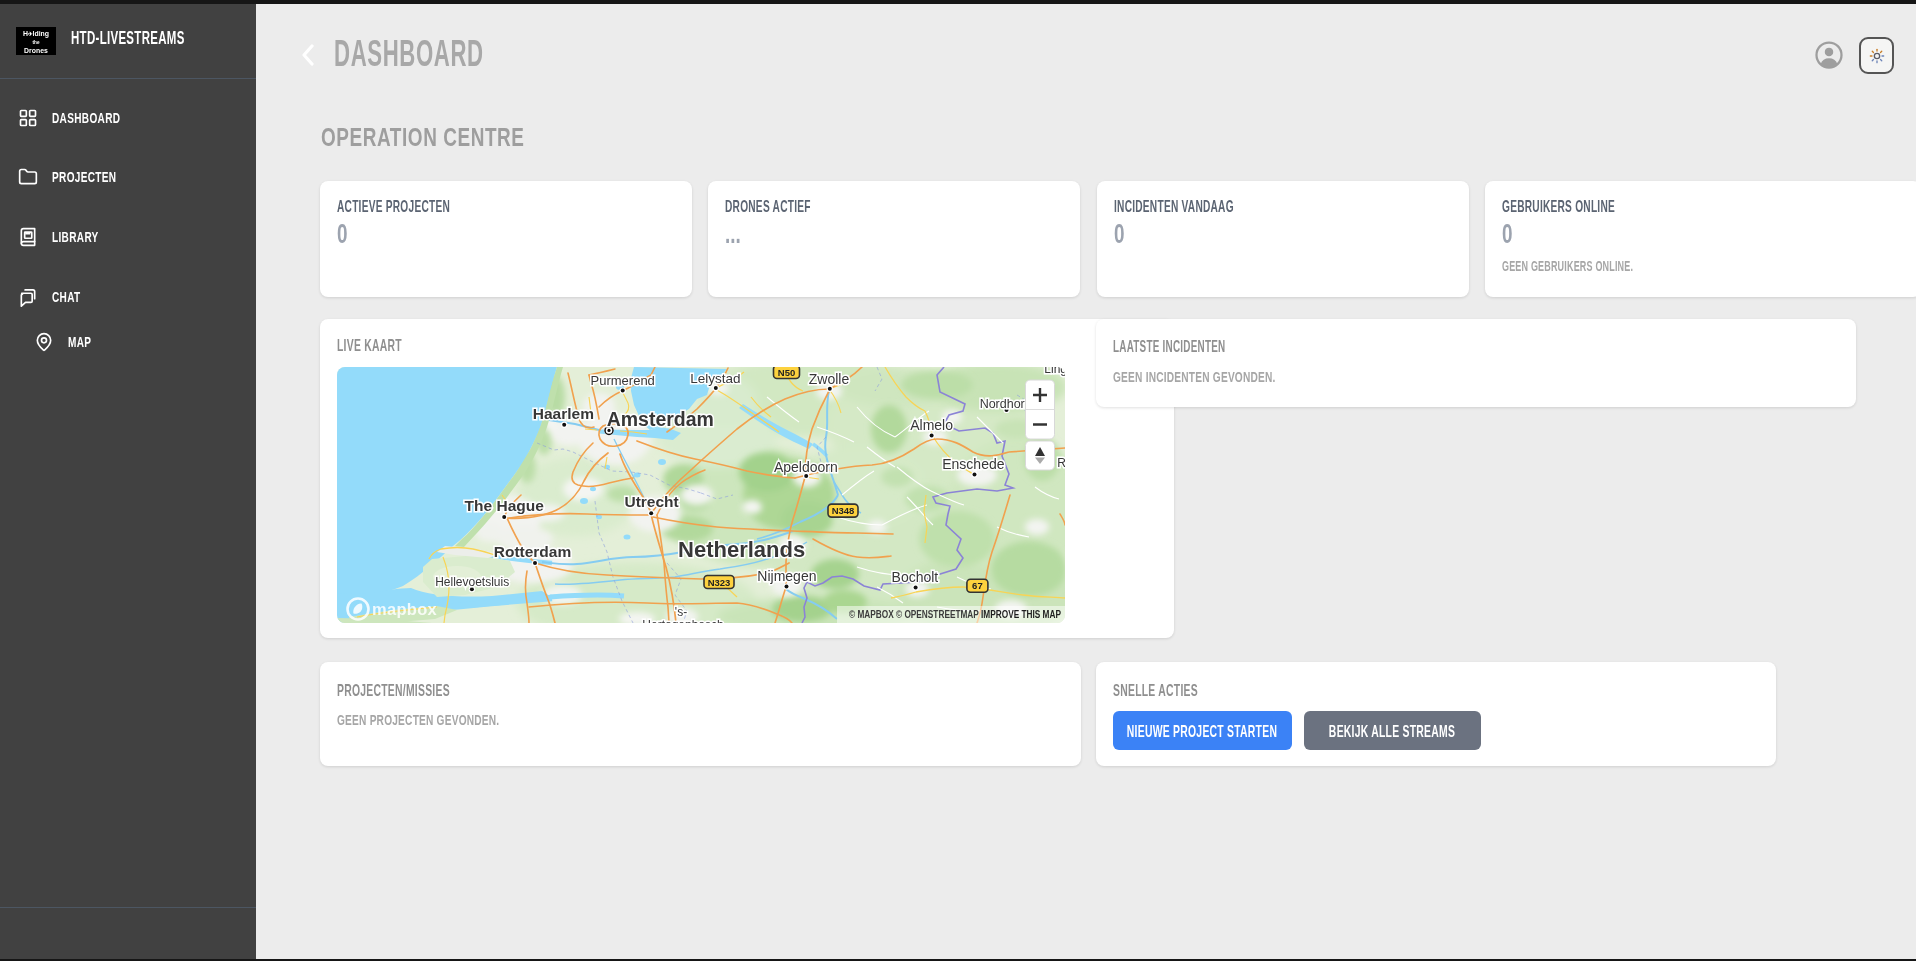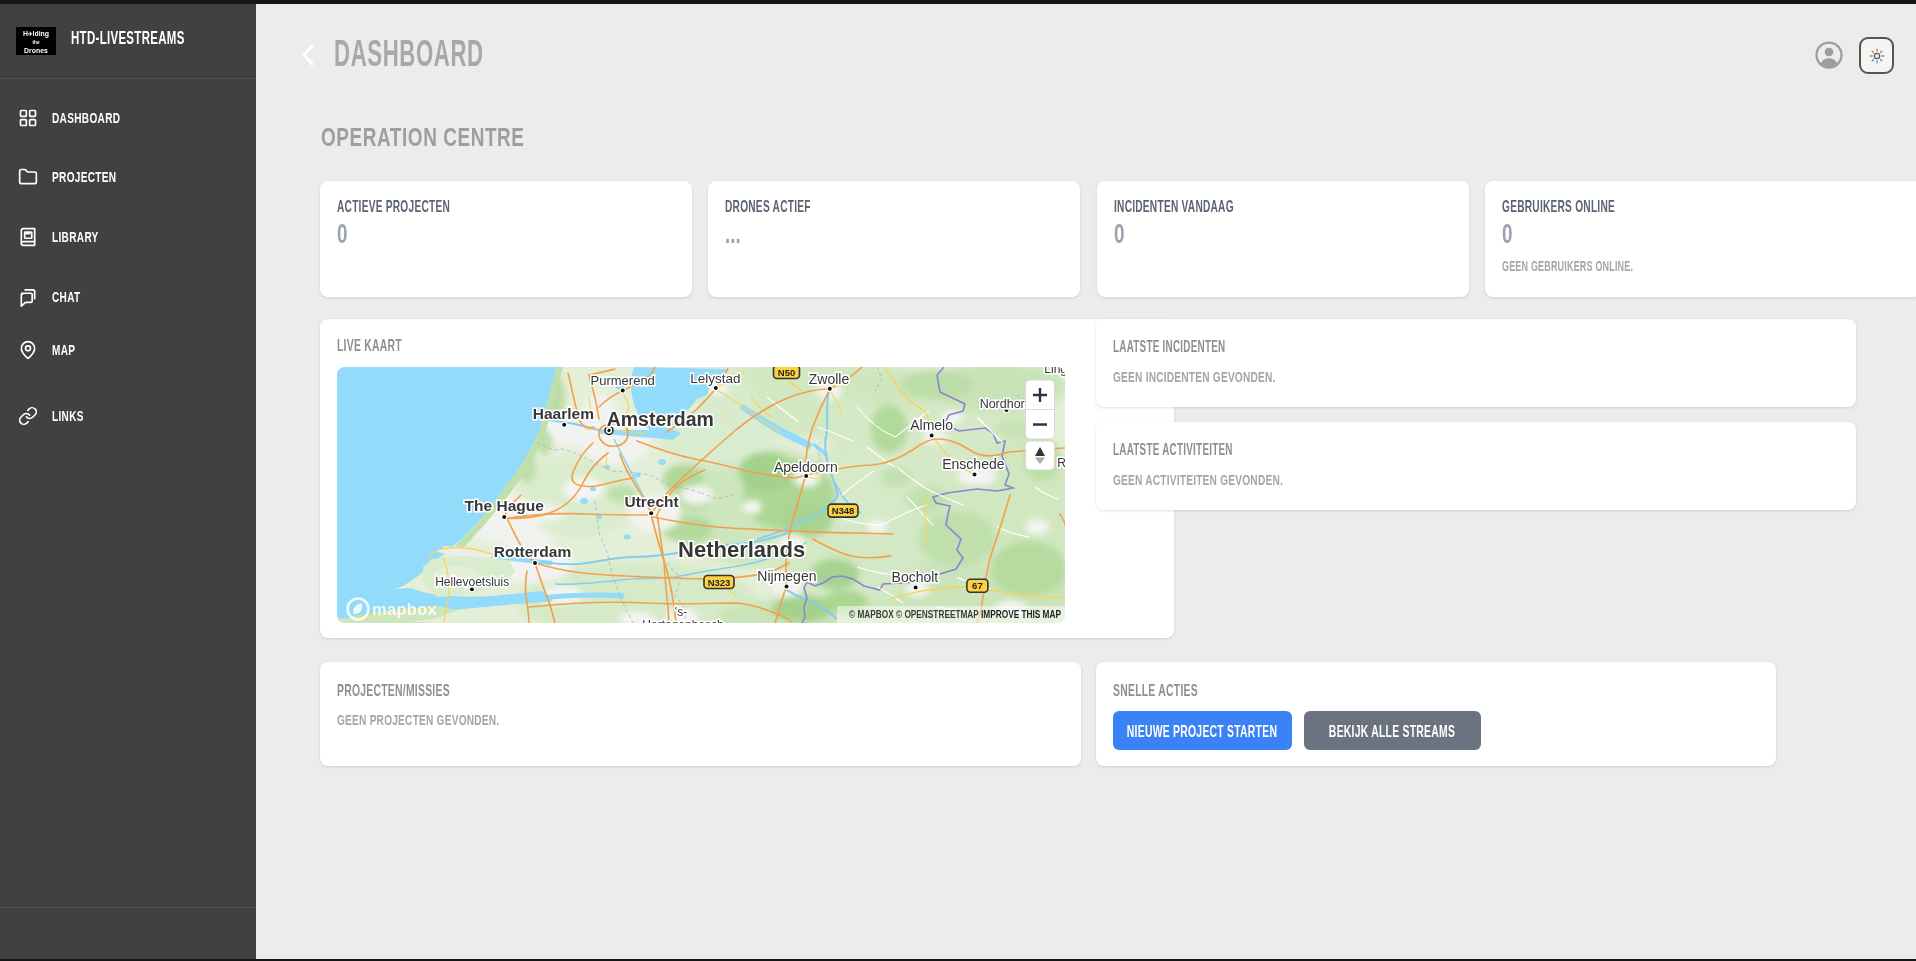--- a/index.html
+++ b/index.html
@@ -56,33 +56,26 @@
         </svg>
       <div class="lbl"><span class="cx" style="transform:scaleX(0.67);">PROJECTEN</span></div>
     </div>
     <div class="menu-item" style="top:274.75px;">
       <svg width="20" height="20" viewBox="0 0 24 24" fill="none" stroke="#fff" stroke-width="2" stroke-linecap="round" stroke-linejoin="round">
           <path d="M8.5 3.5H18a2 2 0 0 1 2 2V14"></path>
           <path d="M4.5 7.5h11a1.5 1.5 0 0 1 1.5 1.5v8a1.5 1.5 0 0 1-1.5 1.5H9l-5 4.5v-13a1.5 1.5 0 0 1 1.5-1.5z" fill="#414141"></path>
         </svg>
       <div class="lbl"><span class="cx" style="transform:scaleX(0.67);">CHAT</span></div>
     </div>
-    <div class="menu-item" style="top:328px;">
+    <div class="menu-item" style="top:320px;margin-left:16px;">
       <svg width="20" height="20" viewBox="0 0 24 24" fill="none" stroke="#fff" stroke-width="2" stroke-linecap="round" stroke-linejoin="round">
           <path d="M20 10c0 4.993-5.539 10.193-7.399 11.799a1 1 0 0 1-1.202 0C9.539 20.193 4 14.993 4 10a8 8 0 0 1 16 0"></path>
           <circle cx="12" cy="10" r="3"></circle>
         </svg>
       <div class="lbl"><span class="cx" style="transform:scaleX(0.67);">MAP</span></div>
-    </div>
-    <div class="menu-item" style="top:394.25px;">
-      <svg width="20" height="20" viewBox="0 0 24 24" fill="none" stroke="#fff" stroke-width="2" stroke-linecap="round" stroke-linejoin="round">
-          <path d="M10 13a5 5 0 0 0 7.54.54l3-3a5 5 0 0 0-7.07-7.07l-1.72 1.71"></path>
-          <path d="M14 11a5 5 0 0 0-7.54-.54l-3 3a5 5 0 0 0 7.07 7.07l1.71-1.71"></path>
-        </svg>
-      <div class="lbl"><span class="cx" style="transform:scaleX(0.67);">LINKS</span></div>
     </div>
 
     <div class="abs" style="left:0;top:902.5px;width:256px;height:1px;background:#4c5662;"></div>
   </div>
 
   <svg class="abs" style="left:300px;top:44px;" width="16" height="22" viewBox="0 0 16 22">
       <polyline points="12,2 4,11 12,20" fill="none" stroke="#ffffff" stroke-width="3.2" stroke-linecap="round" stroke-linejoin="round"></polyline>
     </svg>
   <div class="abs" style="left:334px;top:36px;height:36px;line-height:36px;">
     <span class="cx" style="color:#a8a8a8;font-size:37px;font-weight:bold;letter-spacing:1px;transform:scaleX(0.60);">DASHBOARD</span>
@@ -408,24 +401,20 @@
             <path d="M703,80 L708,89 L698,89 Z" fill="#333"></path>
             <path d="M703,97 L708,90.5 L698,90.5 Z" fill="#aaa"></path>
           </g>
         </svg></div>
   </div>
 
   <div class="card" style="left:1096px;top:319px;width:760px;height:88px;">
     <div class="abs" style="left:17px;top:18px;"><span class="cx ctitle" style="transform:scaleX(0.60);">LAATSTE INCIDENTEN</span></div>
     <div class="abs" style="left:17px;top:49px;"><span class="cx body-txt" style="transform:scaleX(0.70);">GEEN INCIDENTEN GEVONDEN.</span></div>
   </div>
-  <div class="card" style="left:1096px;top:422px;width:760px;height:88px;">
-    <div class="abs" style="left:17px;top:18px;"><span class="cx ctitle" style="transform:scaleX(0.60);">LAATSTE ACTIVITEITEN</span></div>
-    <div class="abs" style="left:17px;top:49px;"><span class="cx body-txt" style="transform:scaleX(0.70);">GEEN ACTIVITEITEN GEVONDEN.</span></div>
-  </div>
 
   <div class="card" style="left:320px;top:662px;width:761px;height:104px;">
     <div class="abs" style="left:17px;top:19px;text-align:right;"><span class="cx ctitle" style="transform:scaleX(0.63);">PROJECTEN/MISSIES</span></div>
     <div class="abs" style="left:17px;top:49px;"><span class="cx body-txt" style="transform:scaleX(0.70);">GEEN PROJECTEN GEVONDEN.</span></div>
   </div>
   <div class="card" style="left:1096px;top:662px;width:680px;height:104px;">
     <div class="abs" style="left:17px;top:19px;"><span class="cx ctitle" style="transform:scaleX(0.63);">SNELLE ACTIES</span></div>
     <div class="abs" style="left:16.5px;top:49px;width:179px;height:39px;background:#3b82f6;border-radius:6px;color:#fff;">
       <span class="abs" style="left:50%;top:50%;transform:translate(-50%,-50%) scaleX(0.63);white-space:nowrap;font-size:16.5px;font-weight:bold;letter-spacing:0.4px;">NIEUWE PROJECT STARTEN</span>
     </div>

